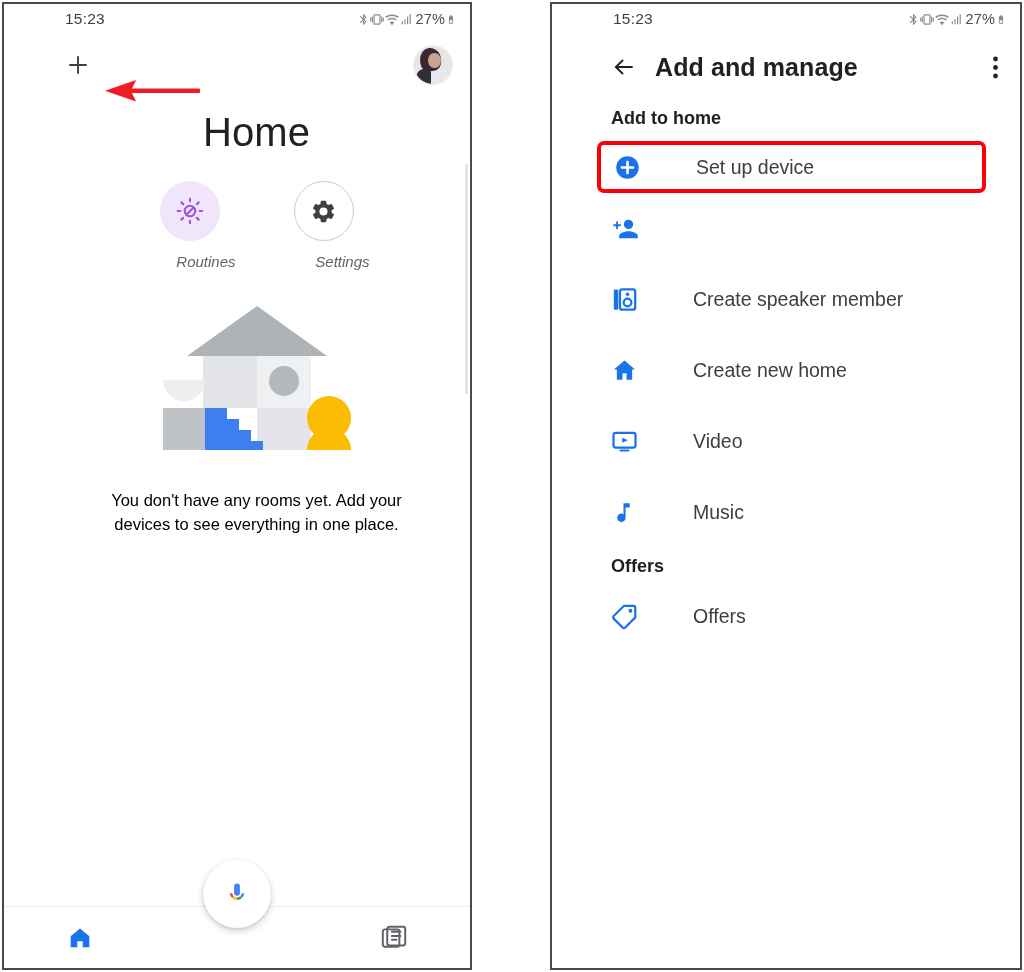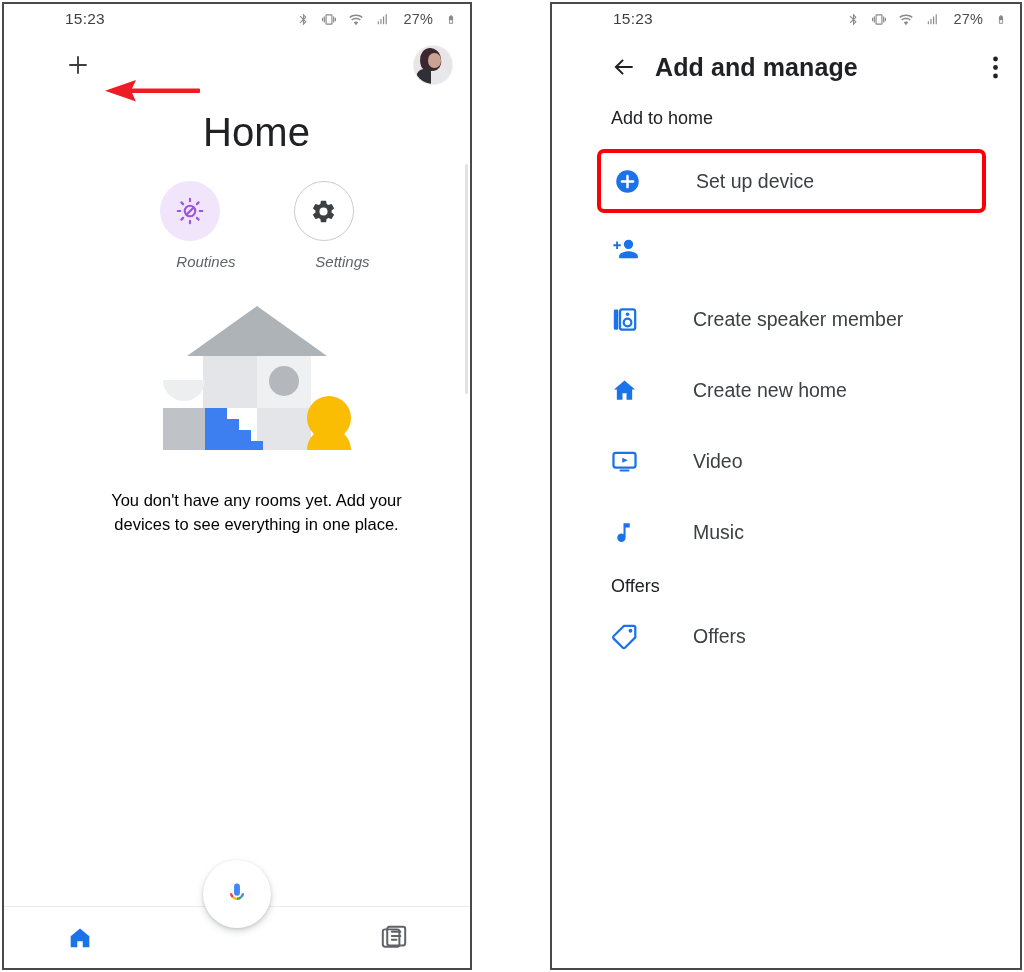--- a/index.html
+++ b/index.html
@@ -45,21 +45,21 @@
     padding: 0 14px 0 22px;
     box-sizing: border-box;
     font-size: 15px;
     color: #4a4a4a;
     letter-spacing: .2px;
   }
   .status-time { font-size: 15.5px; color: #3f3f3f; }
   .status-icons {
     display: flex;
     align-items: center;
-    gap: 12px;
+    gap: 0;
     color: #7a7a7a;
   }
   .status-icons .sicon { display: block; }
   .status-batt-pct {
     font-size: 14.5px;
     color: #4d4d4d;
     margin-left: 1px;
     margin-right: 1px;
   }
 
@@ -223,21 +223,21 @@
     font-size: 25px;
     font-weight: 700;
     color: #202124;
     letter-spacing: .1px;
     flex: 1;
   }
   .app-bar .overflow-btn { cursor: pointer; padding: 0 6px; display: flex; }
 
   .section-head {
     font-size: 18px;
-    font-weight: 400;
+    font-weight: 700;
     color: #202124;
     padding: 8px 0 4px 20px;
   }
   .menu-list { padding: 0; }
   .menu-row {
     display: flex;
     align-items: center;
     height: 71px;
     padding-left: 20px;
     box-sizing: border-box;
@@ -251,23 +251,23 @@
     flex: none;
   }
   .menu-row .m-label {
     margin-left: 48px;
     font-size: 19.5px;
     color: #3c4043;
   }
   .menu-row.highlighted {
     border: 4px solid #fb0007;
     border-radius: 7px;
-    margin: 16px 34px 0 6px;
+    margin: 8px 34px 0 6px;
     padding-left: 13px;
-    height: 64px;
+    height: 52px;
   }
   .menu-row.highlighted .m-label { margin-left: 48px; }
 </style>
 </head>
 <body>
 
 <div class="stage">
 
   <div class="phone phone-left">
 

